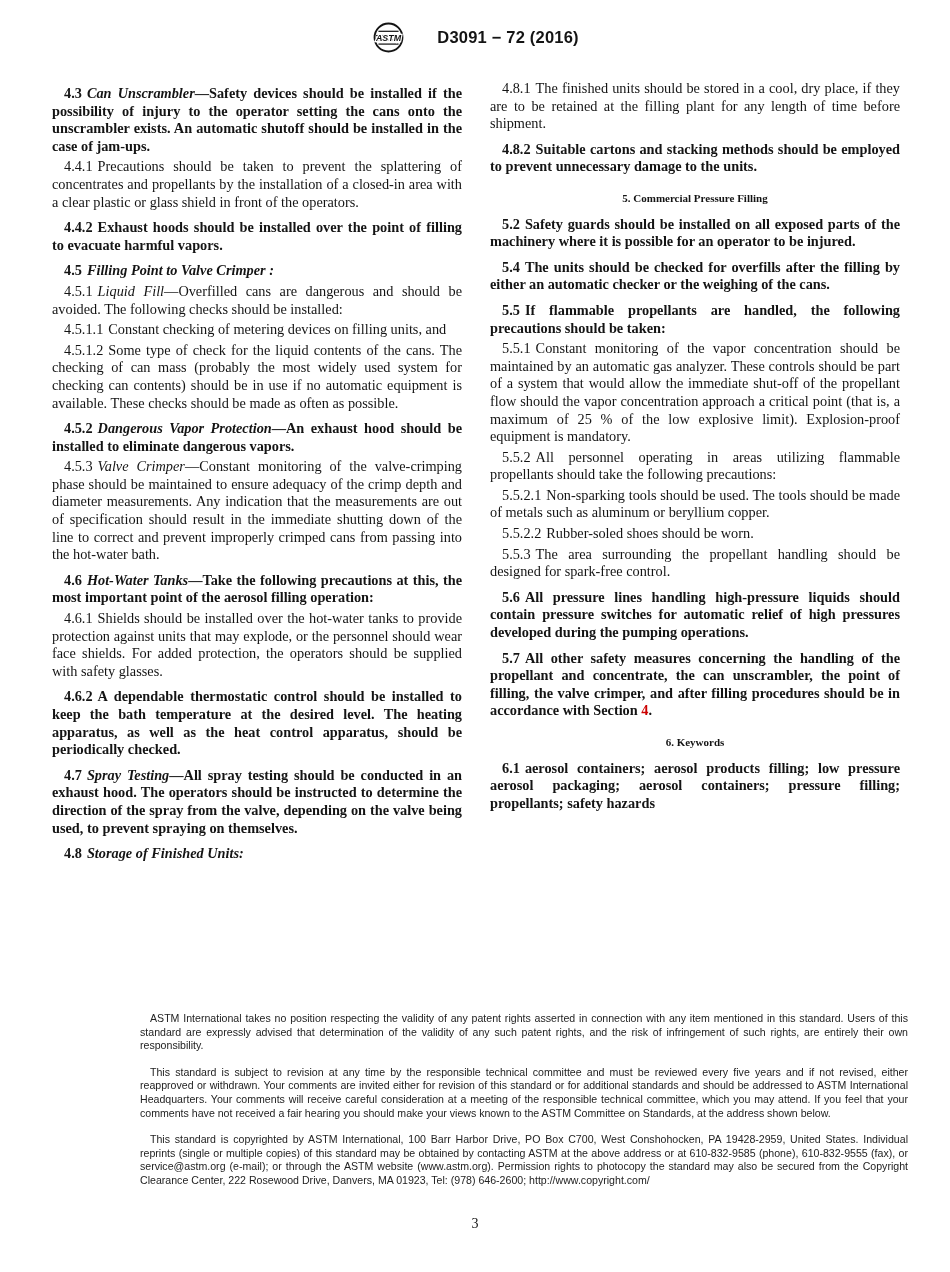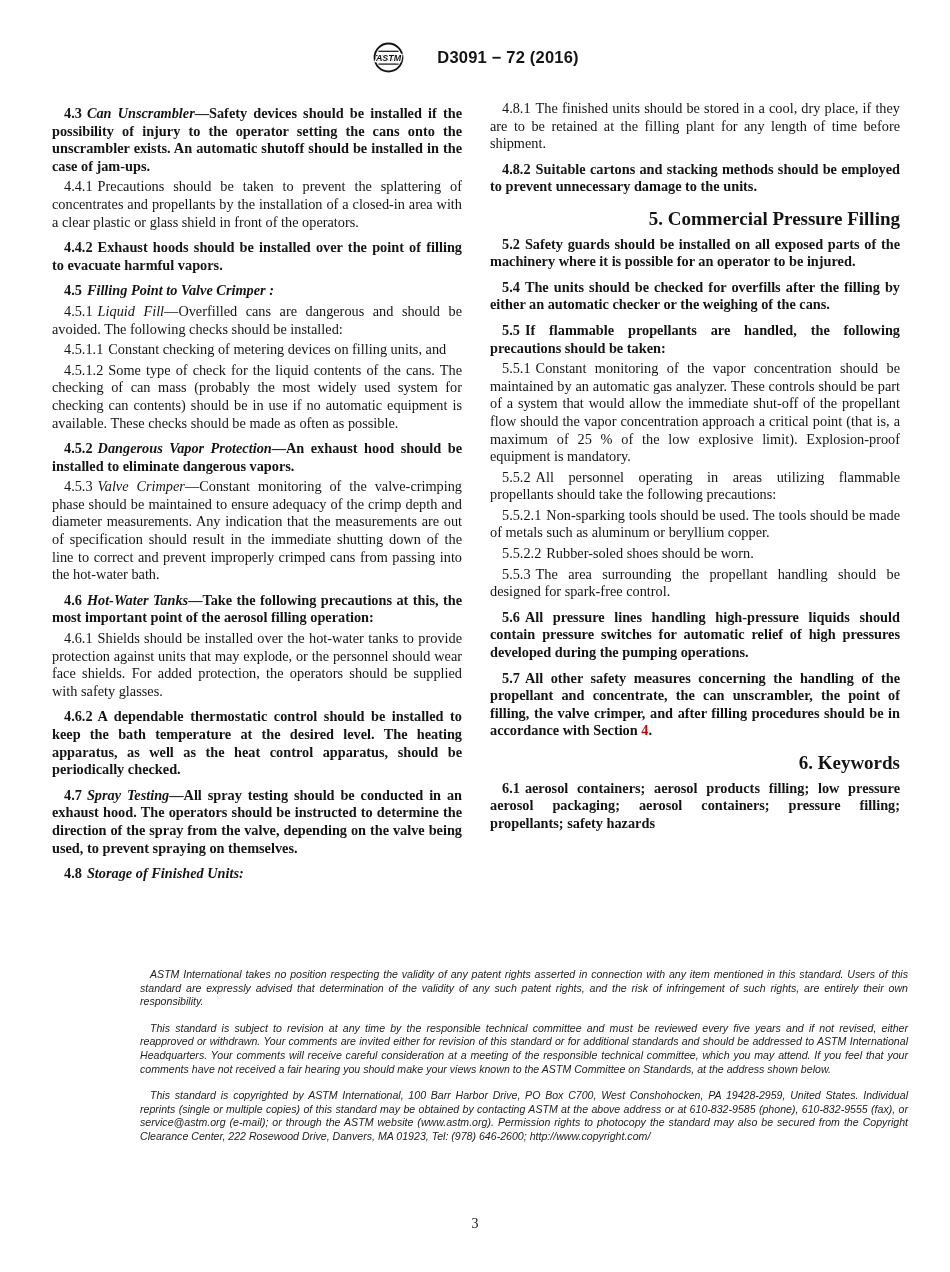--- a/index.html
+++ b/index.html
@@ -5,21 +5,21 @@
   * { margin:0; padding:0; box-sizing:border-box; }
   html,body { background:#ffffff; }
   body {
     width:950px; height:1272px;
     font-family:"Liberation Serif", serif;
     color:#141414;
   }
   .page {
     position:relative;
     width:950px; height:1272px;
-    padding:42px 50px 0 52px;
+    padding:22px 50px 0 52px;
     overflow:hidden;
     background:#ffffff;
   }
   .doc-header {
     display:flex; align-items:center; justify-content:center;
     gap:9px; margin-bottom:24px;
   }
   .doc-code {
     font-family:"Liberation Sans", sans-serif;
     font-weight:bold; font-size:16.5px; letter-spacing:0.2px;margin-left:24px;
@@ -27,28 +27,28 @@
   .columns { display:flex; gap:28px; }
   .col {
     flex:1; min-width:0;
     text-align:justify;
     font-size:14.3px; line-height:17.6px;
   }
   .para { text-indent:12px; margin-top:3px; }
   .para.top { margin-top:8px;font-weight:bold; }
   .pnum { padding-right:5px; }
   .sechead {
-    font-size:19px; font-weight:bold;
-    margin:14px 0 8px 0; text-align:right; text-indent:0;
+    font-size:11px; font-weight:bold;
+    margin:14px 0 8px 0; text-align:center; text-indent:0;
   }
   .seclink { color:#cc0000; text-decoration:none; cursor:pointer; }
   .notes {
-    position:absolute; left:140px; width:768px; top:968px;
+    position:absolute; left:140px; width:768px; top:1012px;
     font-family:"Liberation Sans", sans-serif;
-    font-style:italic; font-size:10.6px; line-height:13.6px;
+    font-size:10.6px; line-height:13.6px;
     text-align:justify; color:#222222;
   }
   .note { text-indent:10px; margin-bottom:13px; }
   .pageno {
     position:absolute; left:0; top:1216px; width:950px;
     text-align:center; font-size:14px; color:#141414;
   }
   .astm-logo { display:inline-flex; }
 </style>
 </head>

